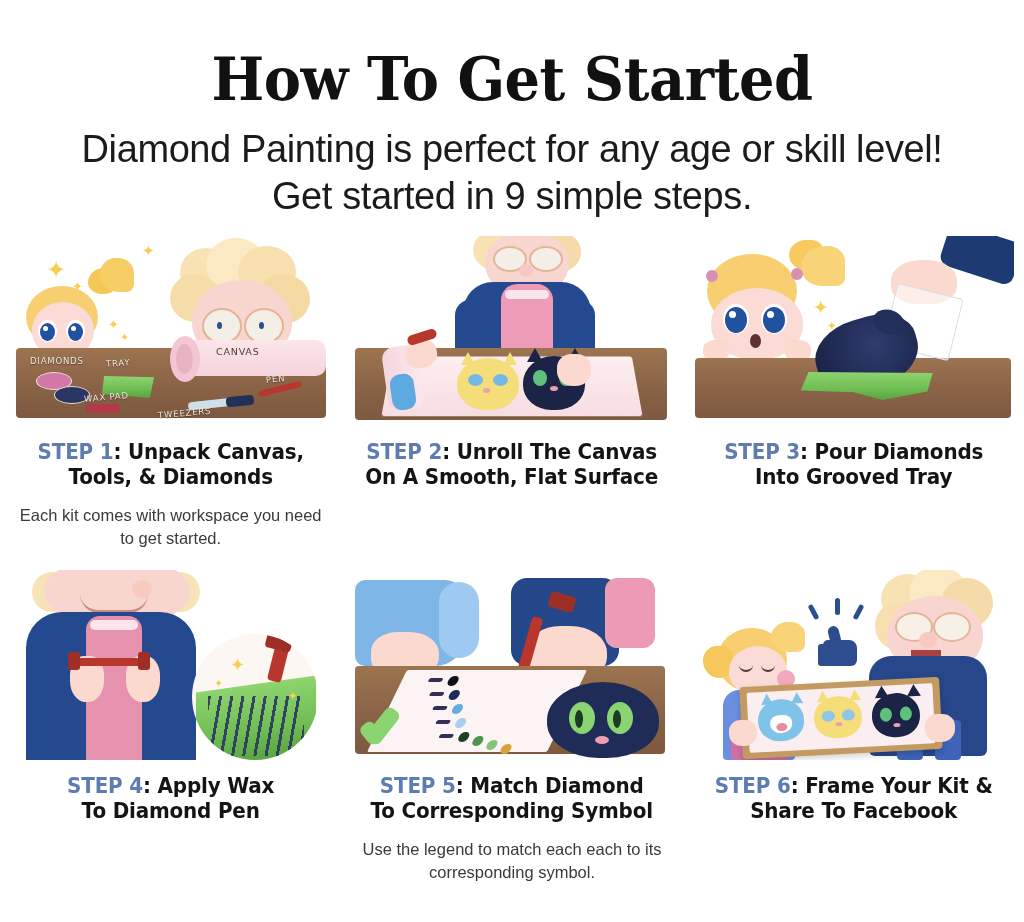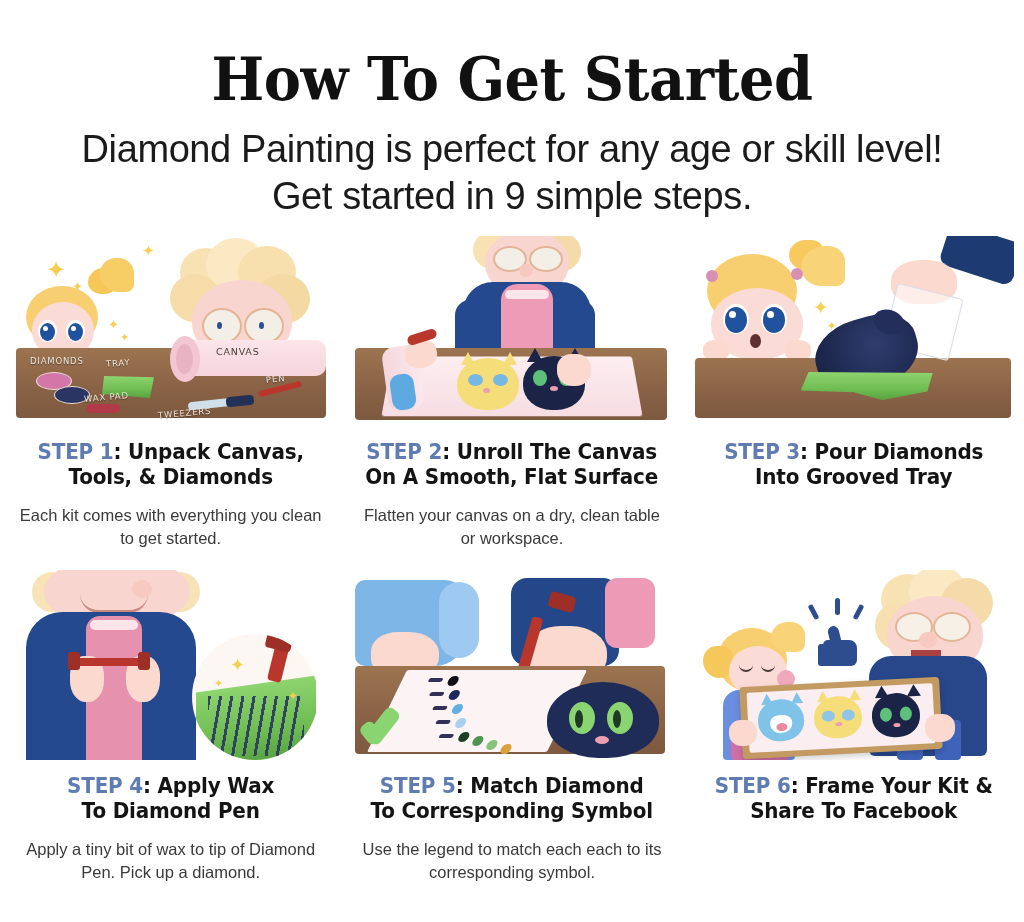--- a/index.html
+++ b/index.html
@@ -183,21 +183,21 @@
         <div class="lbl" style="left:206px;top:110px;color:#4a4038;text-shadow:none;font-size:9.5px;">CANVAS</div>
         <div class="lbl" style="left:148px;top:172px;transform:rotate(-5deg);">TWEEZERS</div>
         <div class="lbl" style="left:256px;top:138px;transform:rotate(-6deg);">PEN</div>
       </div>
 
       <div class="caption">
         <span class="step">STEP 1</span><span>:</span>
         <span>Unpack Canvas,</span><br>
         <span>Tools, &amp; Diamonds</span>
       </div>
-      <div class="desc">Each kit comes with everything you clean to get started.</div>
+      <div class="desc">Each kit comes with workspace you need to get started.</div>
     </div>
 
     <div class="cell">
       <div class="art">
 
         <div class="hairblob" style="left:122px;top:-6px;width:44px;height:40px;background:#f8e2b4;"></div>
         <div class="hairblob" style="left:152px;top:-12px;width:50px;height:42px;background:#fbe9c4;"></div>
         <div class="hairblob" style="left:186px;top:-4px;width:44px;height:40px;background:#f5dba9;"></div>
         <div class="face" style="left:134px;top:-6px;width:84px;height:66px;background:#f9d5d0;"></div>
         <div class="eye-w" style="left:142px;top:10px;width:30px;height:22px;background:#f4efe6;border:2px solid #e3b597;"></div>
@@ -236,21 +236,20 @@
 
         <div class="hand" style="left:54px;top:104px;width:32px;height:28px;transform:rotate(-12deg);"></div>
         <div class="pen-body" style="left:56px;top:96px;width:30px;height:10px;border-radius:6px;transform:rotate(-18deg);"></div>
       </div>
 
       <div class="caption">
         <span class="step">STEP 2</span><span>:</span>
         <span>Unroll The Canvas</span><br>
         <span>On A Smooth, Flat Surface</span>
       </div>
-      <div class="desc">Flatten your canvas on a dry, clean table or workspace.</div>
     </div>
 
     <div class="cell">
       <div class="art">
 
         <div class="hairblob" style="left:14px;top:18px;width:90px;height:74px;background:#f8cf70;"></div>
         <div class="hairblob" style="left:96px;top:4px;width:34px;height:30px;background:#f7c95f;border-radius:60% 40% 40% 60%;"></div>
         <div class="hairblob" style="left:108px;top:10px;width:44px;height:40px;background:#f9d377;border-radius:70% 50% 25% 60%;"></div>
         <div style="position:absolute;left:13px;top:34px;width:12px;height:12px;background:#d88fb4;border-radius:50%;"></div>
         <div style="position:absolute;left:98px;top:32px;width:12px;height:12px;background:#d88fb4;border-radius:50%;"></div>
@@ -314,21 +313,20 @@
           <span class="sparkle" style="left:22px;top:44px;font-size:11px;">✦</span>
           <span class="sparkle" style="left:96px;top:56px;font-size:12px;">✦</span>
         </div>
       </div>
 
       <div class="caption">
         <span class="step">STEP 4</span><span>:</span>
         <span>Apply Wax</span><br>
         <span>To Diamond Pen</span>
       </div>
-      <div class="desc">Apply a tiny bit of wax to tip of Diamond Pen. Pick up a diamond.</div>
     </div>
 
     <div class="cell row2">
       <div class="art">
 
         <div style="position:absolute;left:4px;top:10px;width:110px;height:86px;background:#7fb6e8;border-radius:10px 20px 30px 10px;"></div>
         <div style="position:absolute;left:88px;top:12px;width:40px;height:76px;background:#9ec9f0;border-radius:20px;"></div>
         <div class="hand" style="left:20px;top:62px;width:68px;height:48px;border-radius:40% 44% 48% 44%;"></div>
 
         <div style="position:absolute;left:160px;top:8px;width:108px;height:88px;background:#244789;border-radius:16px;"></div>

